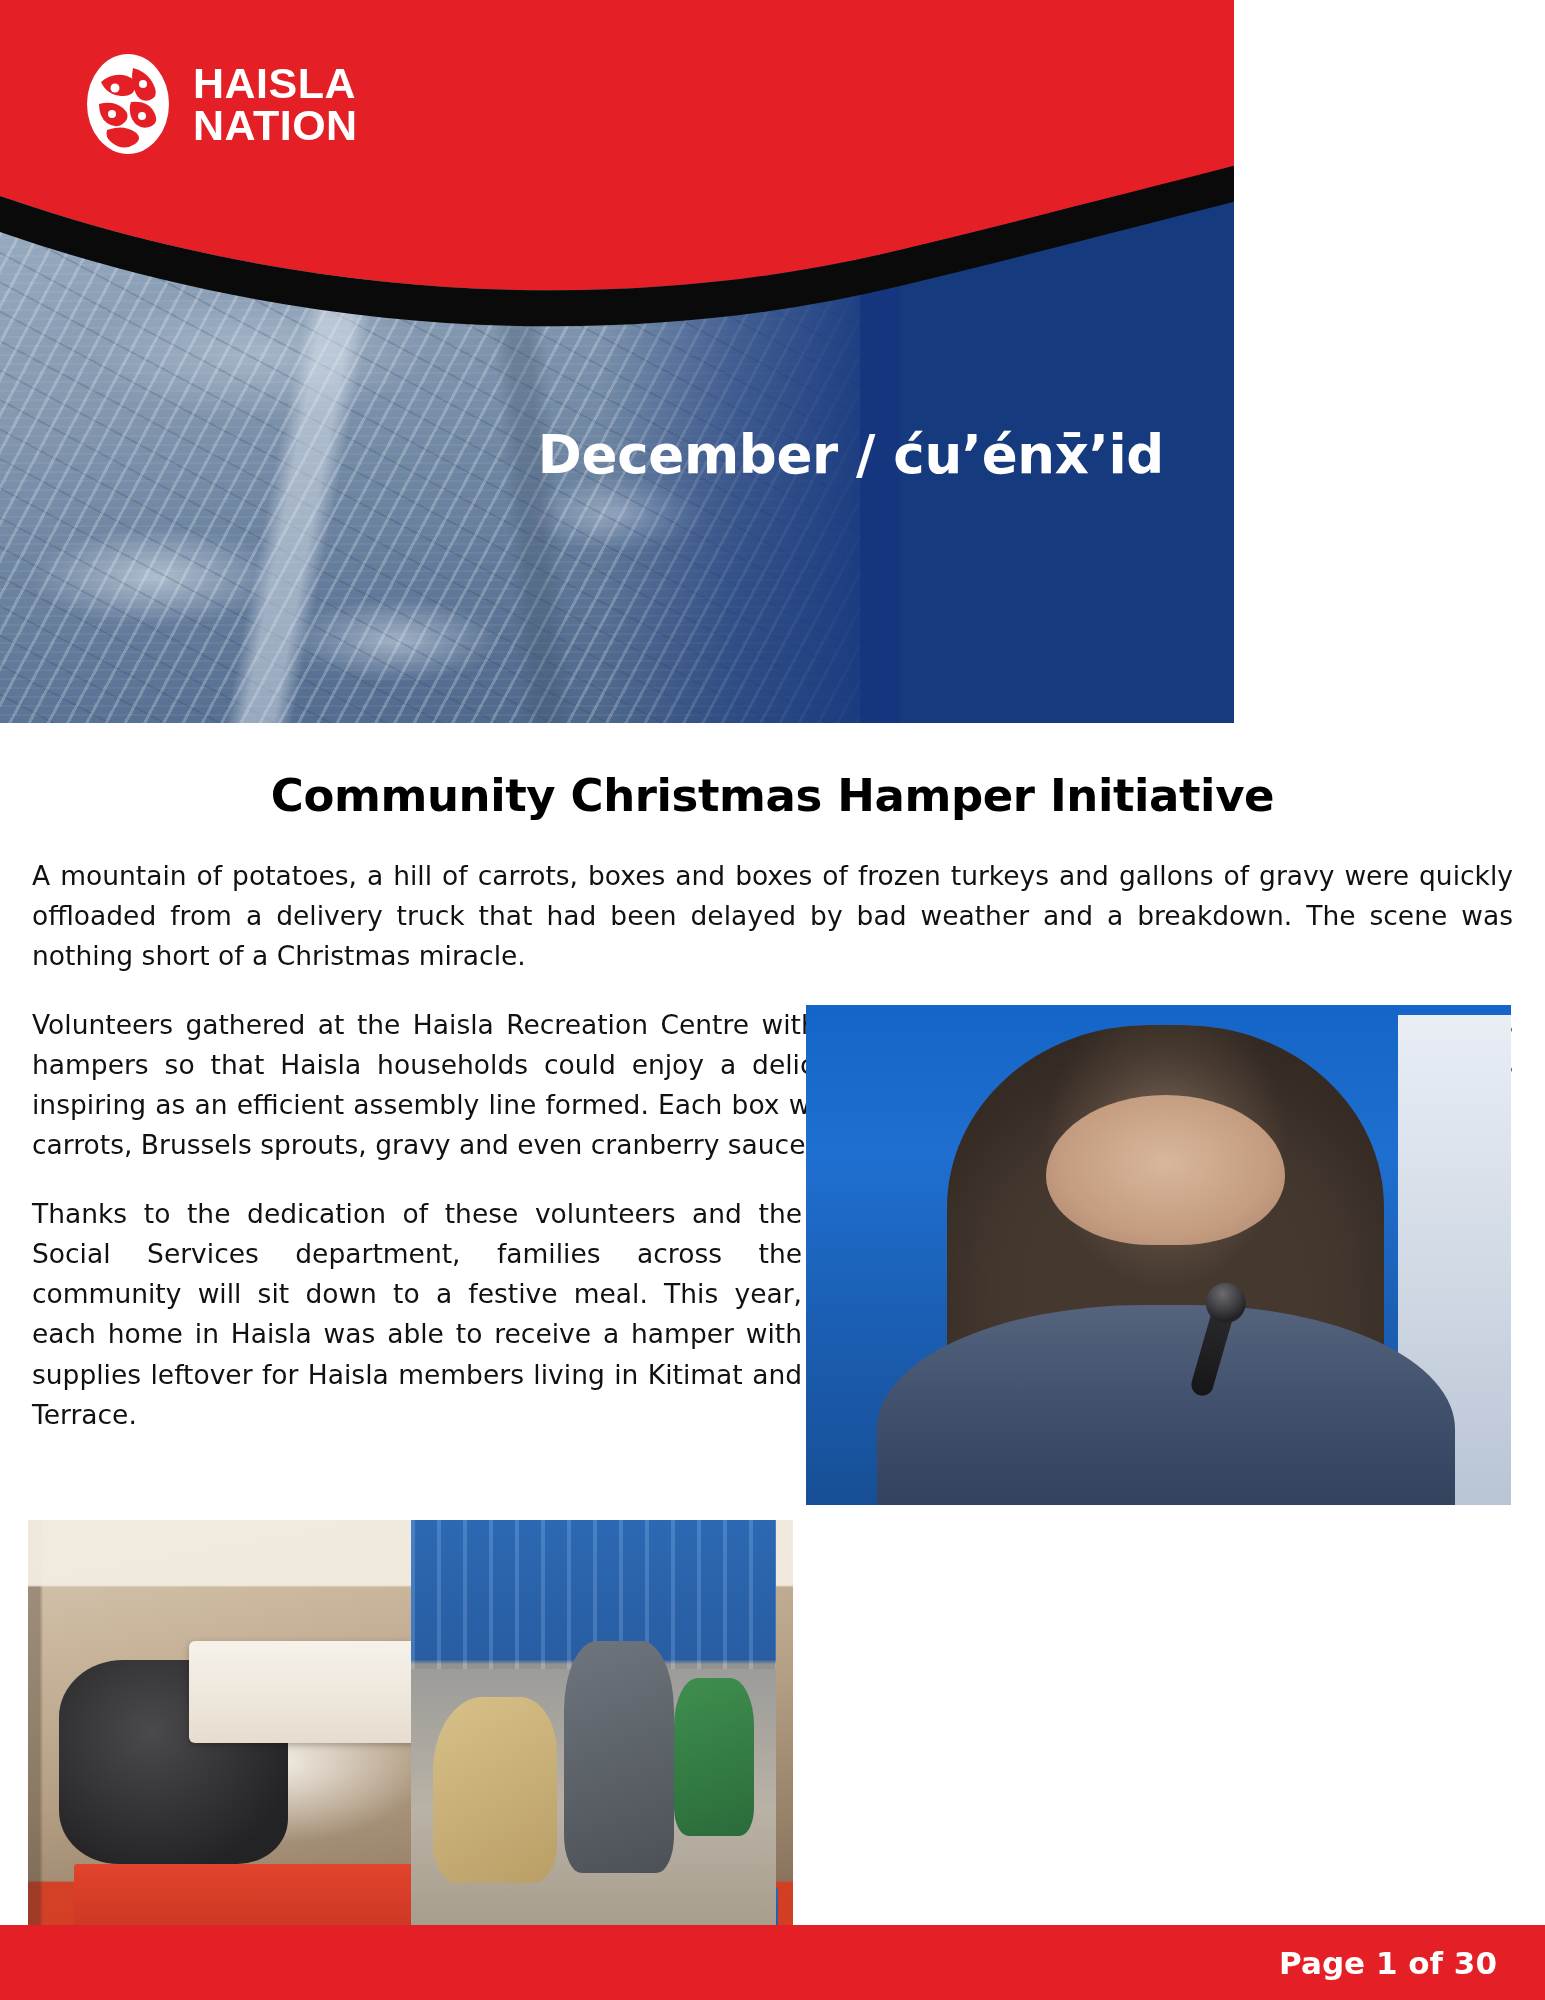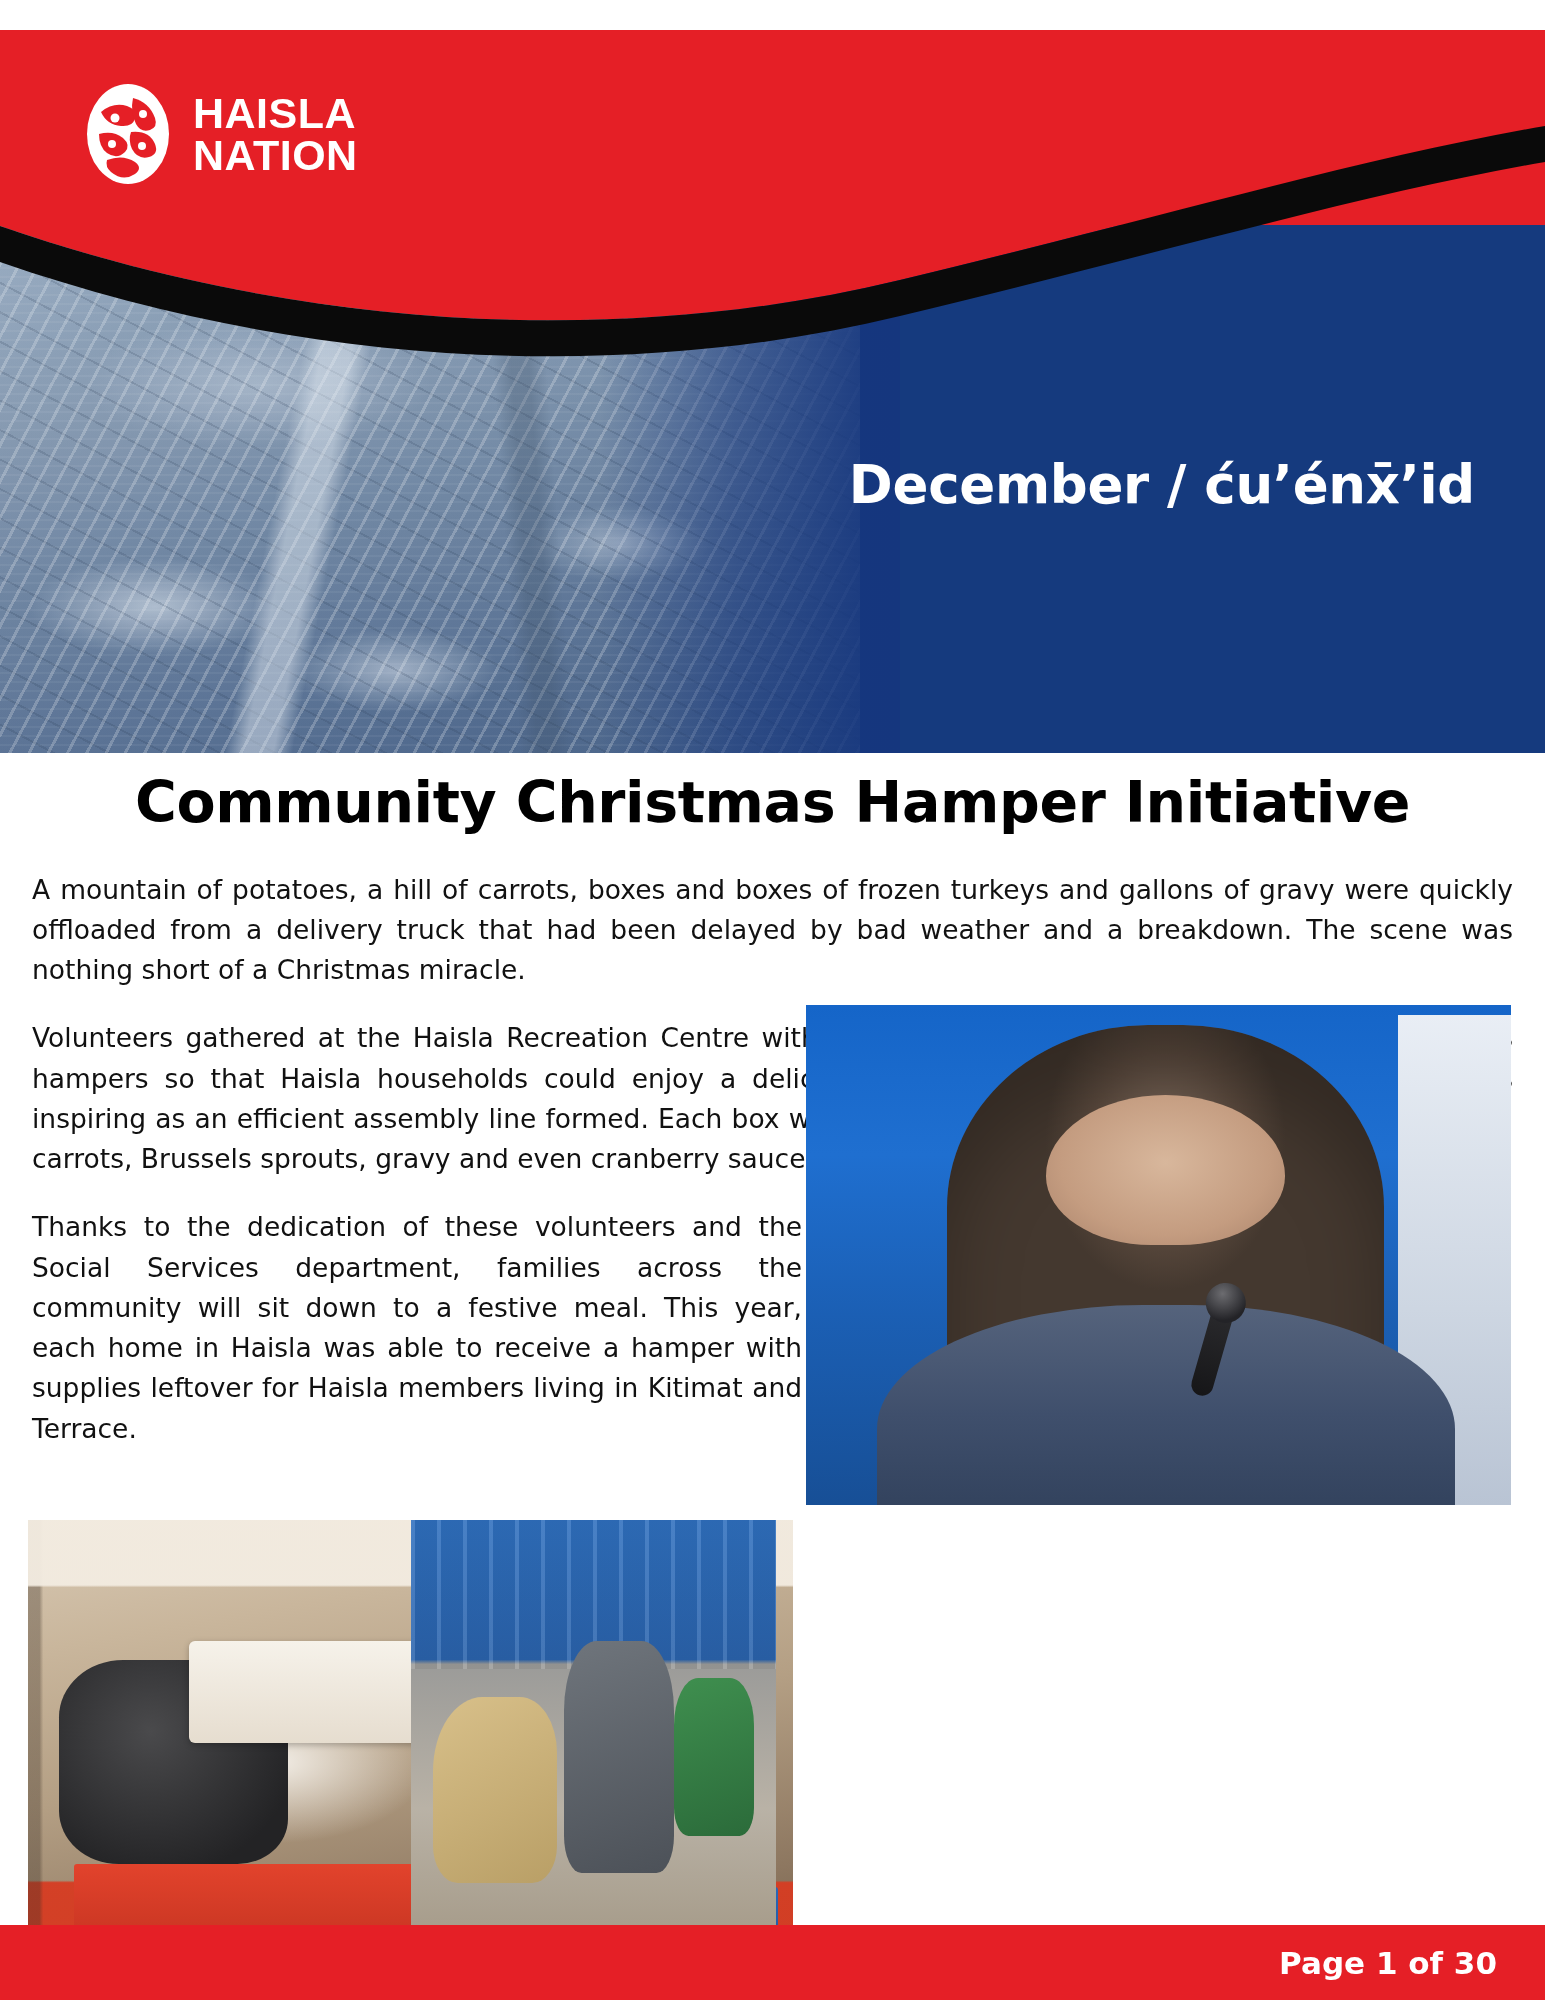--- a/index.html
+++ b/index.html
@@ -7,21 +7,21 @@
     width:1545px;height:2000px;
     background:#ffffff;
     font-family:"Liberation Sans", sans-serif;
     overflow:hidden;
     position:relative;
   }
   .page{position:relative;width:1545px;height:2000px;overflow:hidden;background:#fff;}
 
   
   .header{
-    position:absolute;left:0;top:0;width:1545px;height:725px;overflow:hidden;margin-top:30px;
+    position:absolute;left:0;top:0;width:1234px;height:725px;overflow:hidden;
   }
   .header-red{
     position:absolute;left:0;top:0;width:1545px;height:420px;
     background:#e51f26;
   }
   
   .photo-band{
     position:absolute;left:0;top:195px;width:1545px;height:530px;overflow:hidden;
   }
   .photo{
@@ -96,21 +96,21 @@
     font-family:"DejaVu Sans", sans-serif;white-space:nowrap;
   }
   .month-sub{
     color:#ffffff;font-size:34px;line-height:1.3;margin-top:6px;font-weight:400;
     font-family:"DejaVu Sans", sans-serif;
   }
 
   
   .article{position:absolute;left:0;top:740px;width:1545px;}
   .headline{
-    text-align:center;color:#000;font-weight:bold;font-size:57px;line-height:1.15;
+    text-align:center;color:#000;font-weight:bold;font-size:45px;line-height:1.15;
     margin:30px 0 34px 0;letter-spacing:-.4px;
     font-family:"DejaVu Sans", sans-serif;
   }
   .body-col{position:relative;margin:16px 32px;}
   p.para{
     color:#111;font-size:26.5px;line-height:1.52;margin:0 0 28px 0;
     font-family:"DejaVu Sans", sans-serif;
   }
   p.justify{text-align:justify;}
   p.narrow{width:770px;}

